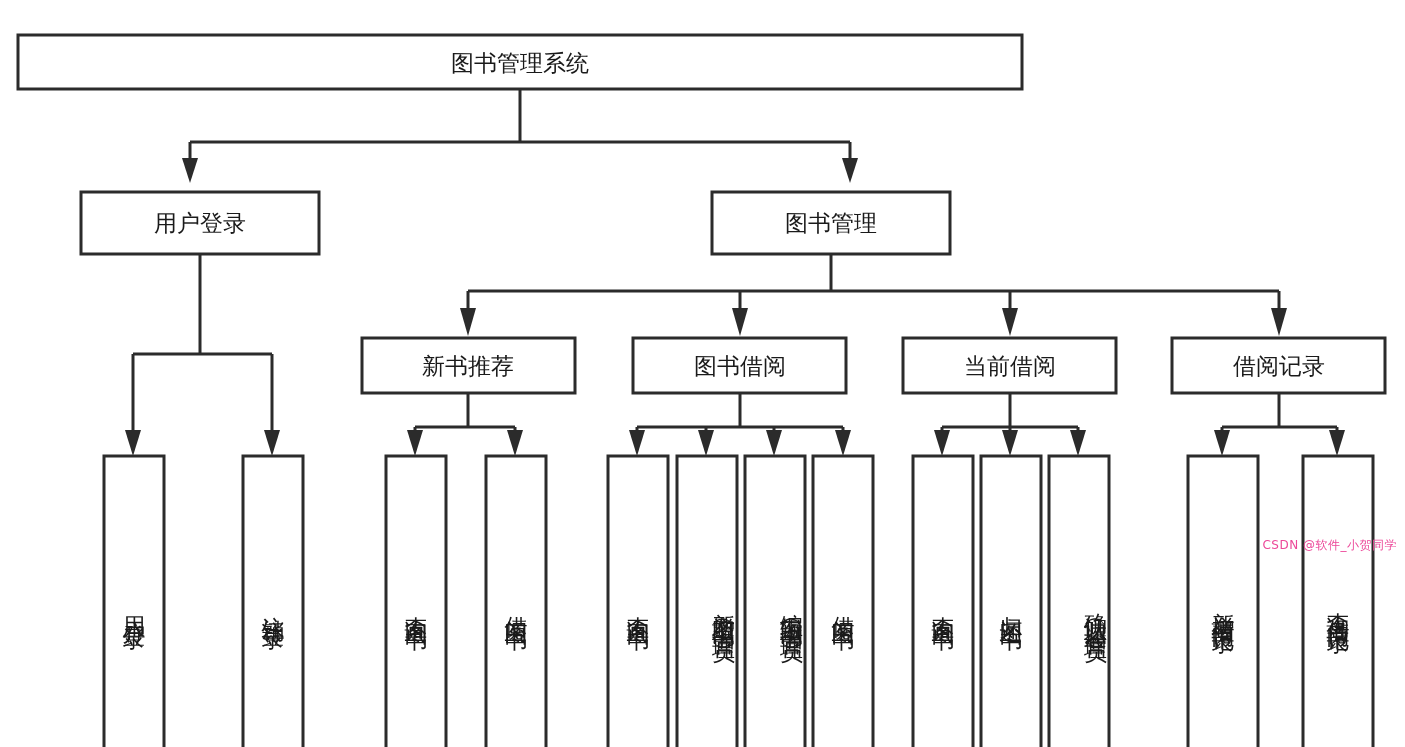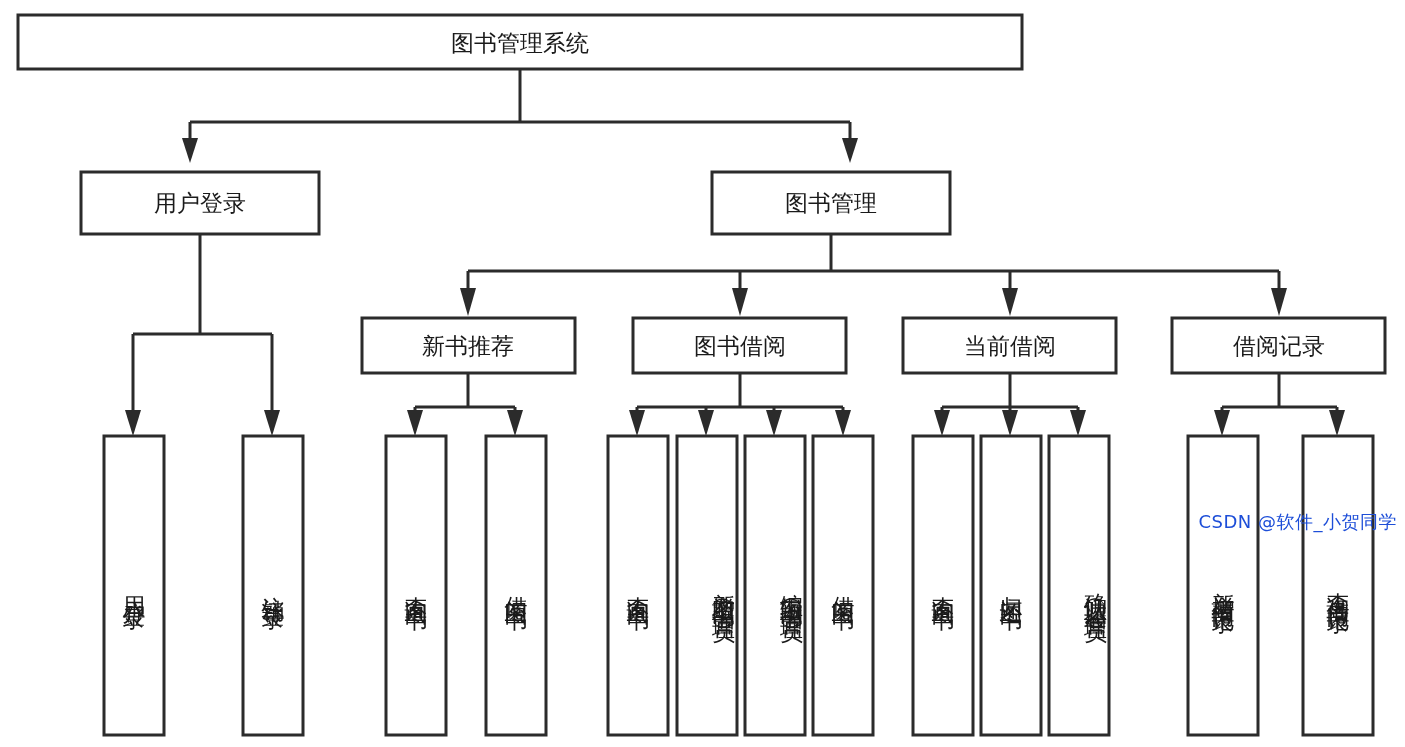--- a/index.html
+++ b/index.html
@@ -10,20 +10,21 @@
   body {
     width: 1405px;
     height: 747px;
     font-family: "DejaVu Sans", "Liberation Sans", sans-serif;
     overflow: hidden;
   }
   #diagram-root {
     position: relative;
     width: 1405px;
     height: 539px;
+    margin-top: 20px;
   }
   svg.flow {
     position: absolute;
     top: 0; left: 0;
     width: 1405px;
     height: 747px;
     display: block;
   }
   .node-rect {
     fill: #ffffff;
@@ -60,22 +61,22 @@
     align-items: center;
     justify-content: center;
     white-space: nowrap;
     pointer-events: none;
   }
   .watermark {
     position: absolute;
     right: 8px;
     bottom: 5px;
     font-family: "DejaVu Sans", "Liberation Sans", sans-serif;
-    font-size: 18px;
-    color: #1d4ed8;
+    font-size: 12px;
+    color: #ec4899;
     letter-spacing: 0.5px;
     white-space: nowrap;
   }
 </style>
 </head>
 <body>
 
 <div id="diagram-root">
 
   <svg class="flow" viewBox="0 0 1405 747" xmlns="http://www.w3.org/2000/svg">

